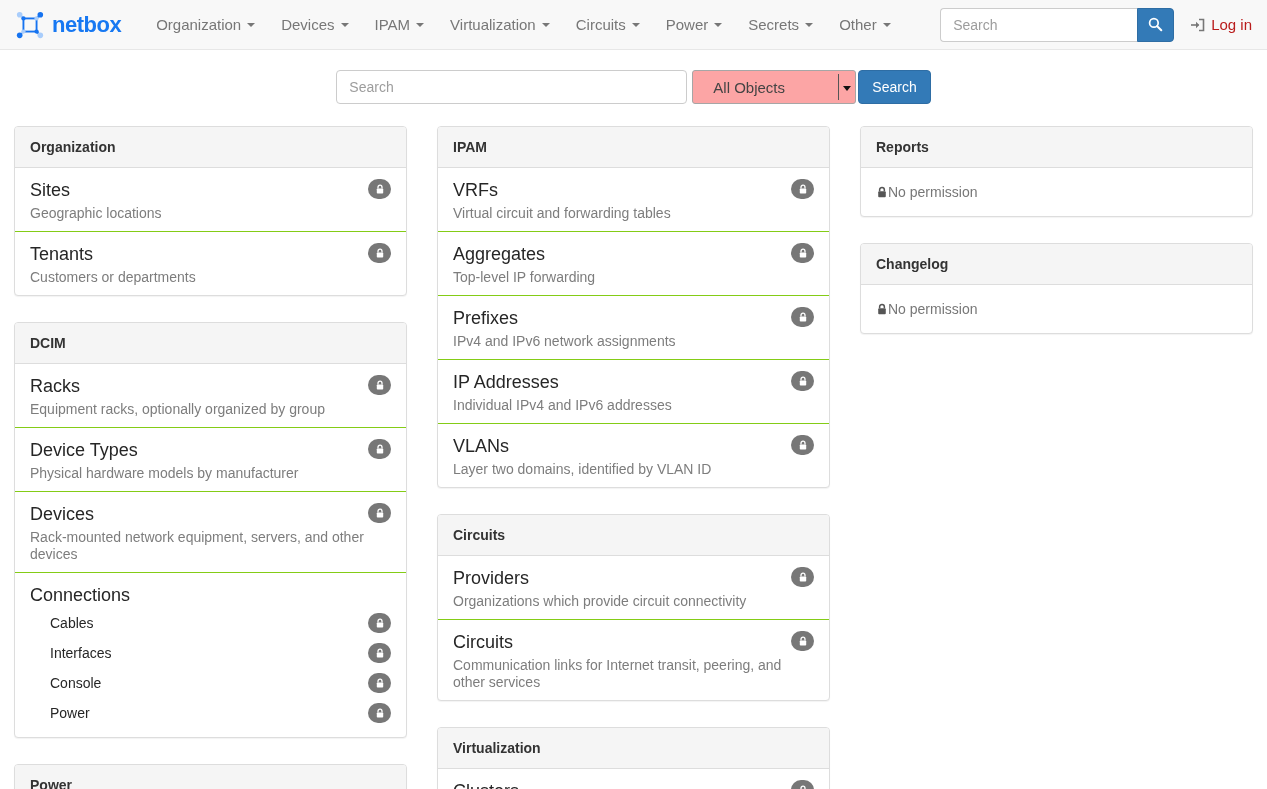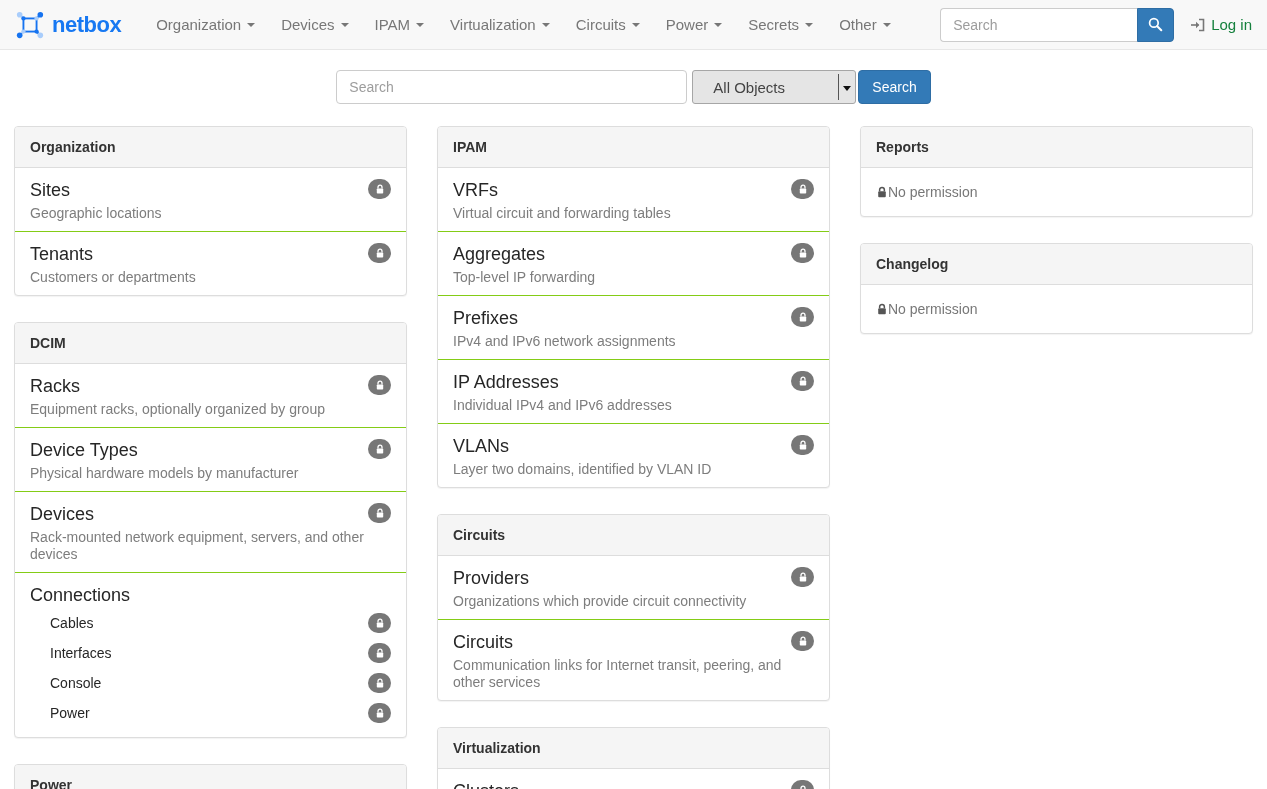--- a/index.html
+++ b/index.html
@@ -32,31 +32,31 @@
   .nav-search input {
     width:197px; height:34px; padding:6px 12px; font-size:14px; color:#555;
     border:1px solid #ccc; border-right:none; border-radius:4px 0 0 4px; outline:none;
     font-family:"Liberation Sans", sans-serif; background:#fff;
   }
   .nav-search input::placeholder { color:#9d9d9d; }
   .nav-search button {
     width:37px; height:34px; background:#337ab7; border:1px solid #2e6da4;
     border-radius:0 4px 4px 0; display:flex; align-items:center; justify-content:center; cursor:pointer;
   }
-  .login { color:#15803d; font-size:15px; display:flex; align-items:center; gap:6px; text-decoration:none; cursor:pointer; }
+  .login { color:#b91c1c; font-size:15px; display:flex; align-items:center; gap:6px; text-decoration:none; cursor:pointer; }
   
   .search-row { display:flex; justify-content:center; align-items:center; margin:20px 0 22px; }
   .search-row input {
     width:351px; height:34px; padding:6px 12px; font-size:14px; color:#555;
     border:1px solid #ccc; border-radius:4px; outline:none;
     font-family:"Liberation Sans", sans-serif;
   }
   .search-row input::placeholder { color:#9d9d9d; }
   .scope-select {
-    position:relative; width:164px; height:34px; margin-left:5px; background:#e5e5e5;
+    position:relative; width:164px; height:34px; margin-left:5px; background:#fca5a5;
     border:1px solid #a6a6a6; border-radius:3px; display:flex; align-items:center;
     padding-left:20px; color:#444; font-size:15px; cursor:pointer;
   }
   .scope-select .sel-sep { position:absolute; right:16px; top:3px; bottom:3px; width:1px; background:#555; }
   .scope-select .sel-arrow {
     position:absolute; right:4px; top:15px; width:0; height:0;
     border-left:4px solid transparent; border-right:4px solid transparent; border-top:5px solid #111;
   }
   .btn-search {
     margin-left:2px; height:34px; padding:6px 13px; font-size:14px; color:#fff;

